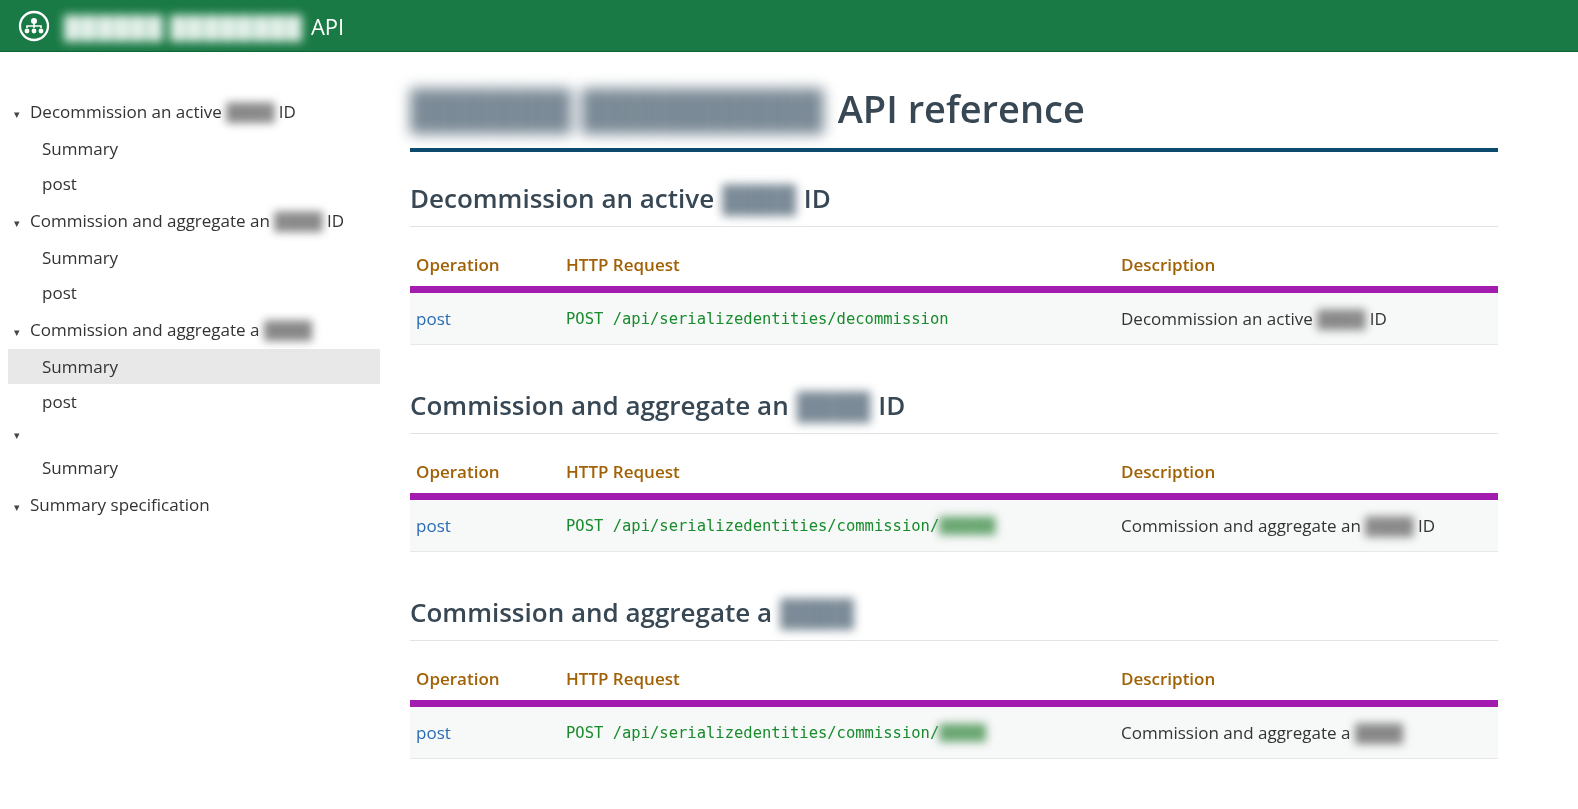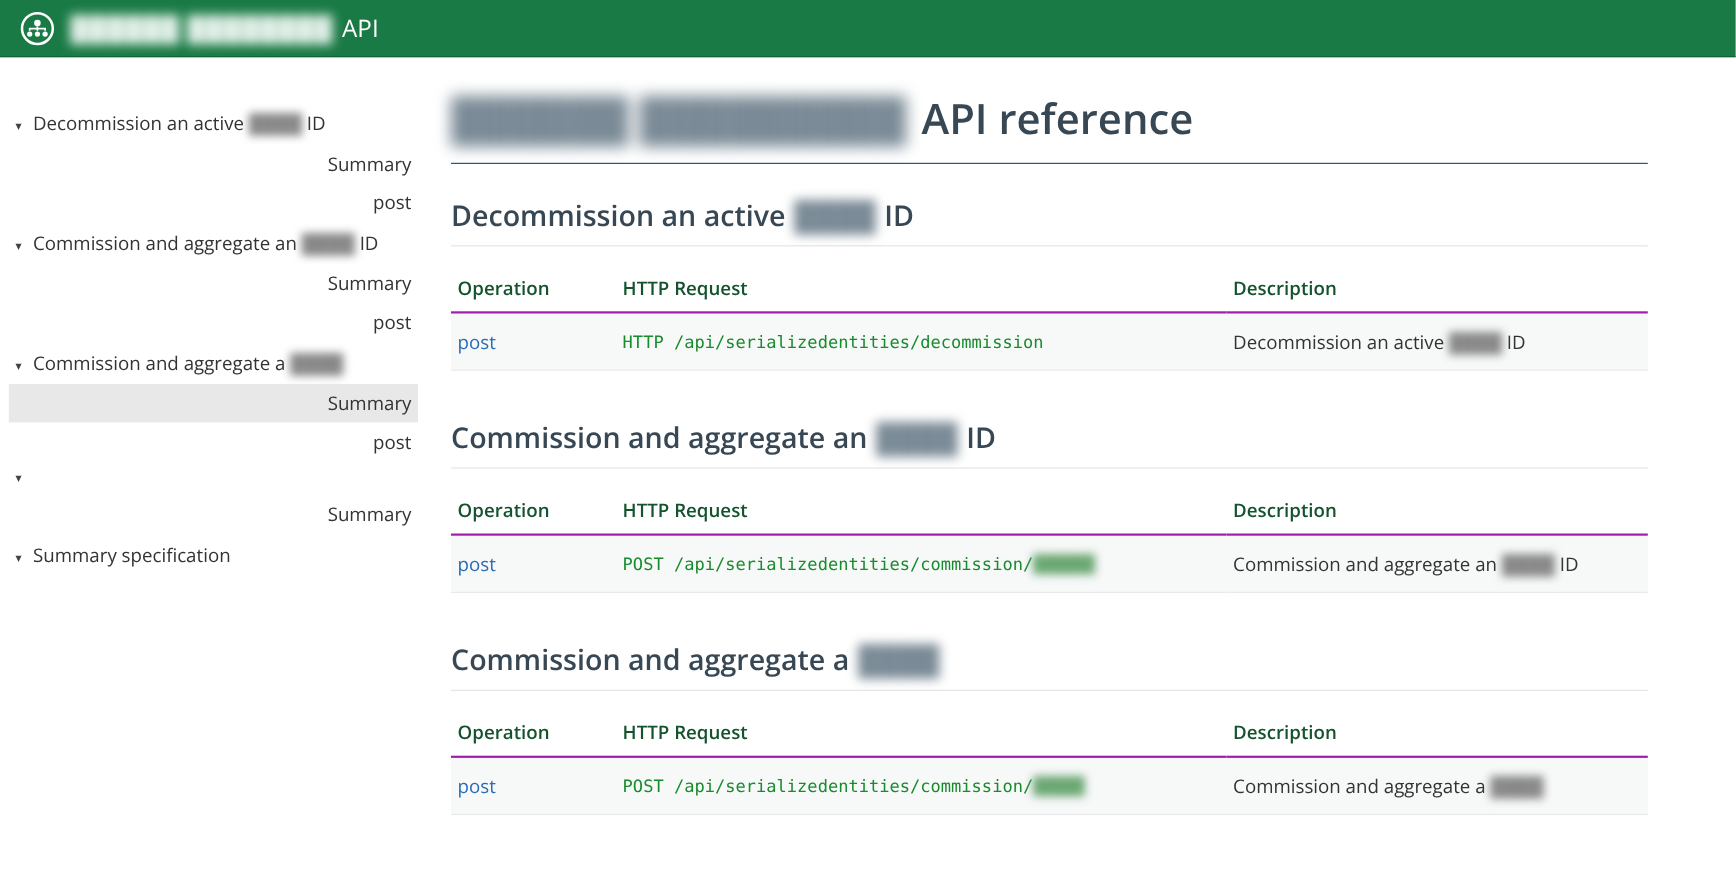--- a/index.html
+++ b/index.html
@@ -34,37 +34,36 @@
   padding: 8px 6px;
   cursor: pointer;
   display: flex;
   align-items: baseline;
   gap: 6px;
 }
 nav.sidebar li.section-head .caret { font-size: 11px; color: #444; width: 10px; display:inline-block; }
 nav.sidebar li.child {
   padding: 6px 6px 6px 34px;
   cursor: pointer;
-  text-align: right;
 }
 nav.sidebar li.child.selected {
   background: #e8e8e8;
 }
 nav.sidebar li .blur { filter: blur(4px); color:#888; }
 
 main.content {
   flex: 1;
   padding: 30px 80px 40px 30px;
 }
 h1.page-title {
   font-size: 38px;
   font-weight: 600;
   color: #374754;
   padding-bottom: 14px;
-  border-bottom: 1px solid #0c4a6e;
+  border-bottom: 4px solid #0c4a6e;
   margin-bottom: 28px;
   display: flex;
   align-items: center;
   gap: 14px;
 }
 h1.page-title .blur { filter: blur(7px); color:#7a8a96; }
 
 section.api-section { margin-bottom: 42px; }
 h2.section-title {
   font-size: 26px;
@@ -76,23 +75,23 @@
   display: flex;
   align-items: center;
   gap: 8px;
 }
 h2.section-title .blur { filter: blur(5px); color:#7a8a96; }
 
 table.op-table { width: 100%; border-collapse: collapse; font-size: 17px; }
 table.op-table th {
   text-align: left;
   font-weight: 600;
-  color: #14532d;
+  color: #a16207;
   padding: 8px 6px 10px;
-  border-bottom: 2px solid #a21caf;
+  border-bottom: 7px solid #a21caf;
 }
 table.op-table td {
   padding: 14px 6px;
   border-bottom: 1px solid #e8e8e8;
   background: #f7f8f8;
   vertical-align: middle;
 }
 table.op-table td.op a { color: #2a6bb3; text-decoration: none; }
 table.op-table td.req { font-family: Consolas, Menlo, monospace; color: #188b2c; font-size: 15.5px; }
 table.op-table td.req .blur { filter: blur(4px); color:#6aa772; }
@@ -166,21 +165,21 @@
             <thead>
               <tr>
                 <th class="col-op">Operation</th>
                 <th class="col-req">HTTP Request</th>
                 <th class="col-desc">Description</th>
               </tr>
             </thead>
             <tbody>
               <tr>
                 <td class="op"><a href="#">post</a></td>
-                <td class="req">HTTP /api/serializedentities/decommission</td>
+                <td class="req">POST /api/serializedentities/decommission</td>
                 <td class="desc">Decommission an active <span class="blur">████</span> ID</td>
               </tr>
             </tbody>
           </table>
         </section>
         <section class="api-section">
           <h2 class="section-title">Commission and aggregate an <span class="blur">████</span> ID</h2>
           <table class="op-table">
             <thead>
               <tr>

